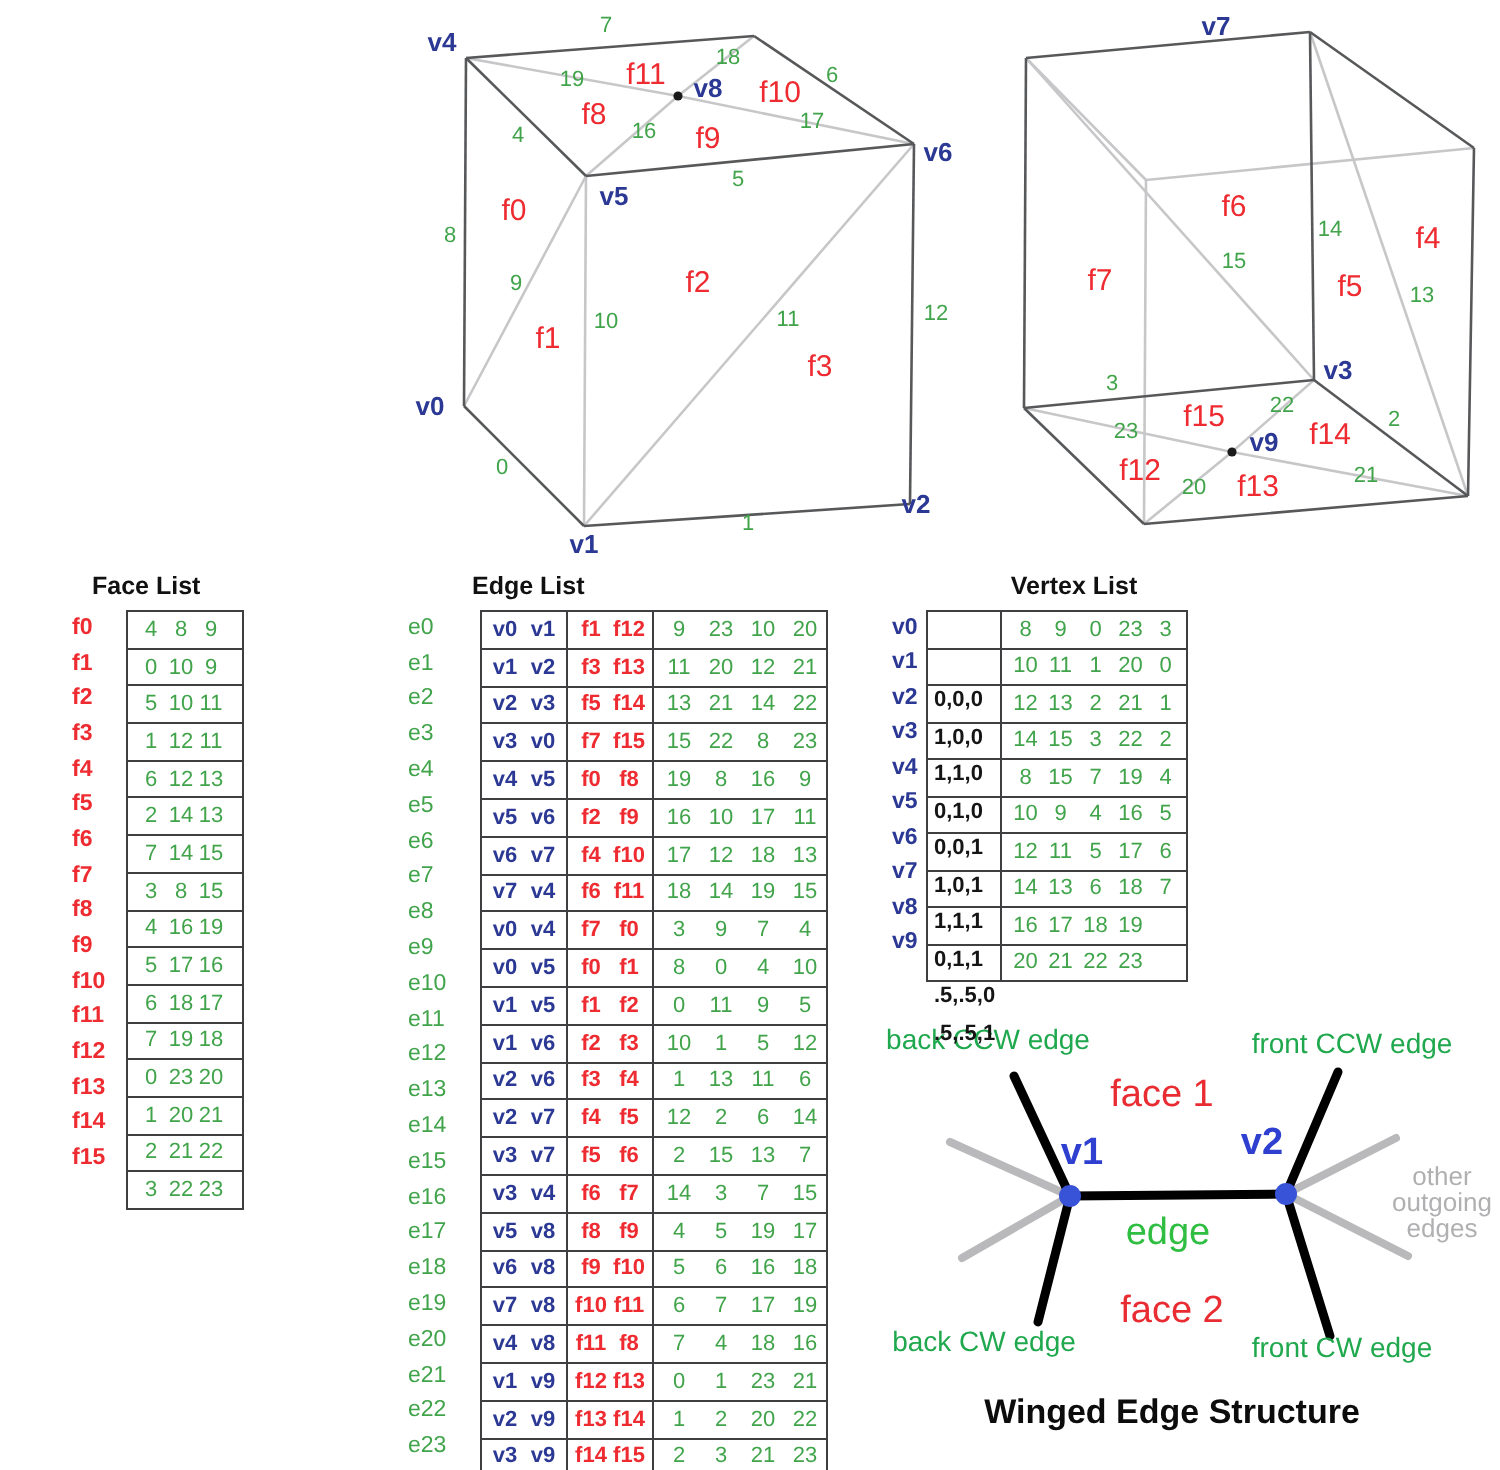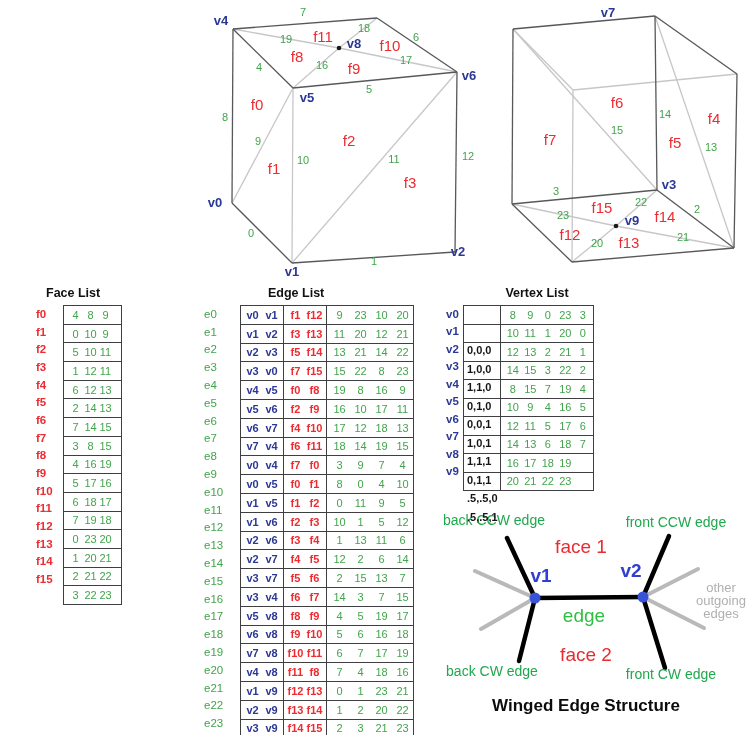--- a/index.html
+++ b/index.html
@@ -49,21 +49,21 @@
   
   #face-wrap{left:36px;top:284px;}
   #face-wrap .list-header{margin-left:10px;width:57px;}
   #face-wrap .rlabel{height:17.7px;width:27px;}
   #face-body .trow{height:17.7px;}
   #face-body .fl-edges{width:57px;padding-left:4px;}
   .n3{display:inline-block;width:15px;text-align:center;}
 
   
   #edge-wrap{left:204px;top:284px;}
-  #edge-wrap .list-header{margin-left:56px;width:86px;text-align:left;padding-left:8px;}
+  #edge-wrap .list-header{margin-left:24px;width:86px;text-align:left;padding-left:8px;}
   #edge-wrap .rlabel{height:17.8px;width:36px;}
   #edge-body .trow{height:17.8px;}
   #edge-body .vcell{width:42px;justify-content:center;}
   #edge-body .fcell2{width:43px;justify-content:center;}
   #edge-body .wcell{width:87px;padding-left:2px;}
   .n2{display:inline-block;width:19px;text-align:center;}
   .n2f{display:inline-block;width:19px;text-align:center;}
   .n4{display:inline-block;width:21px;text-align:center;}
 
   

